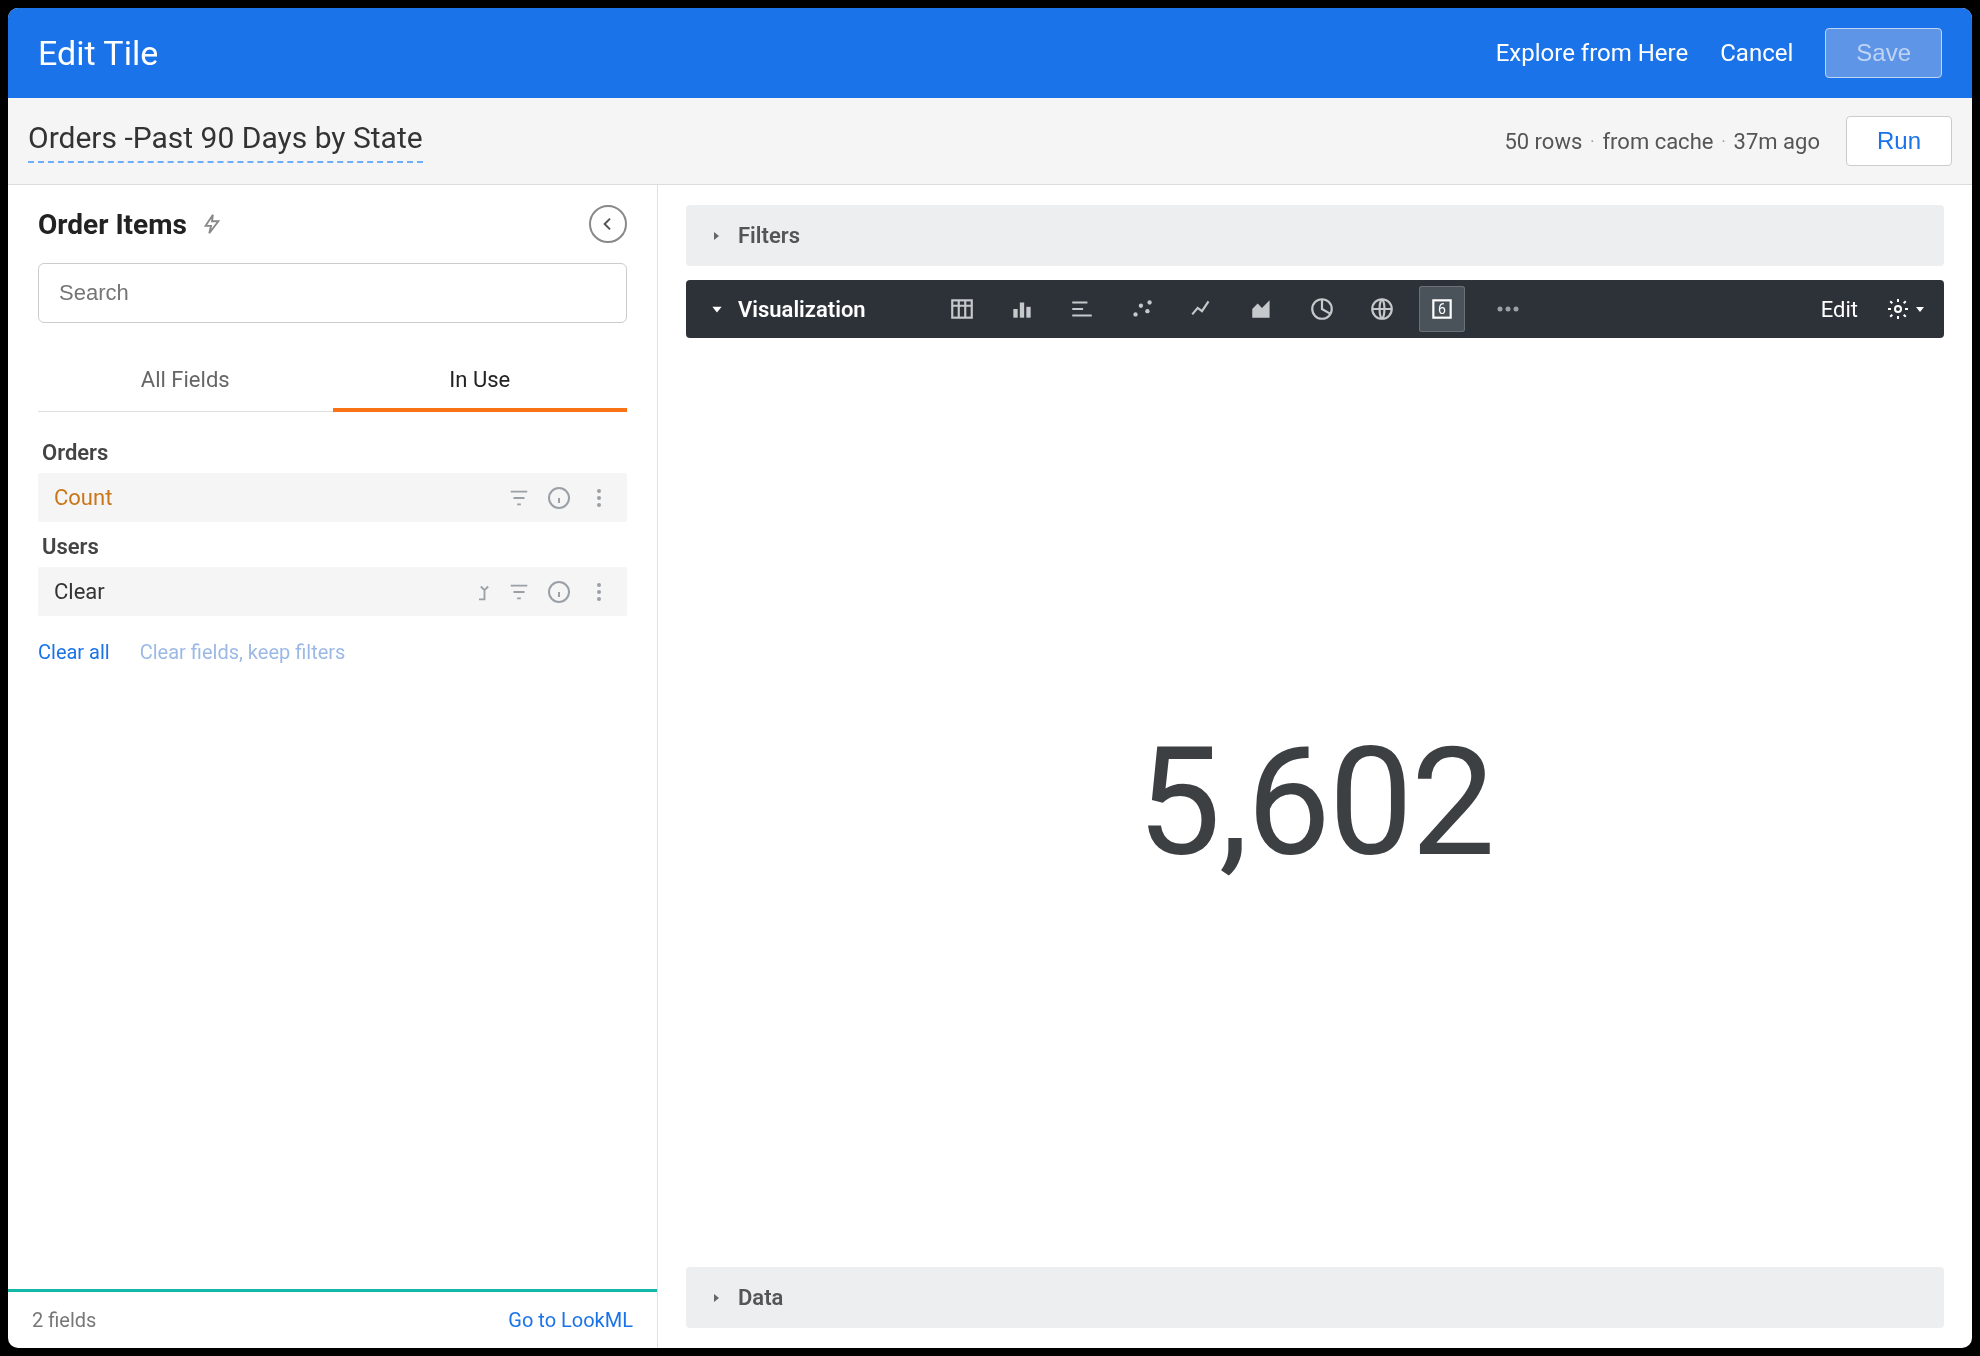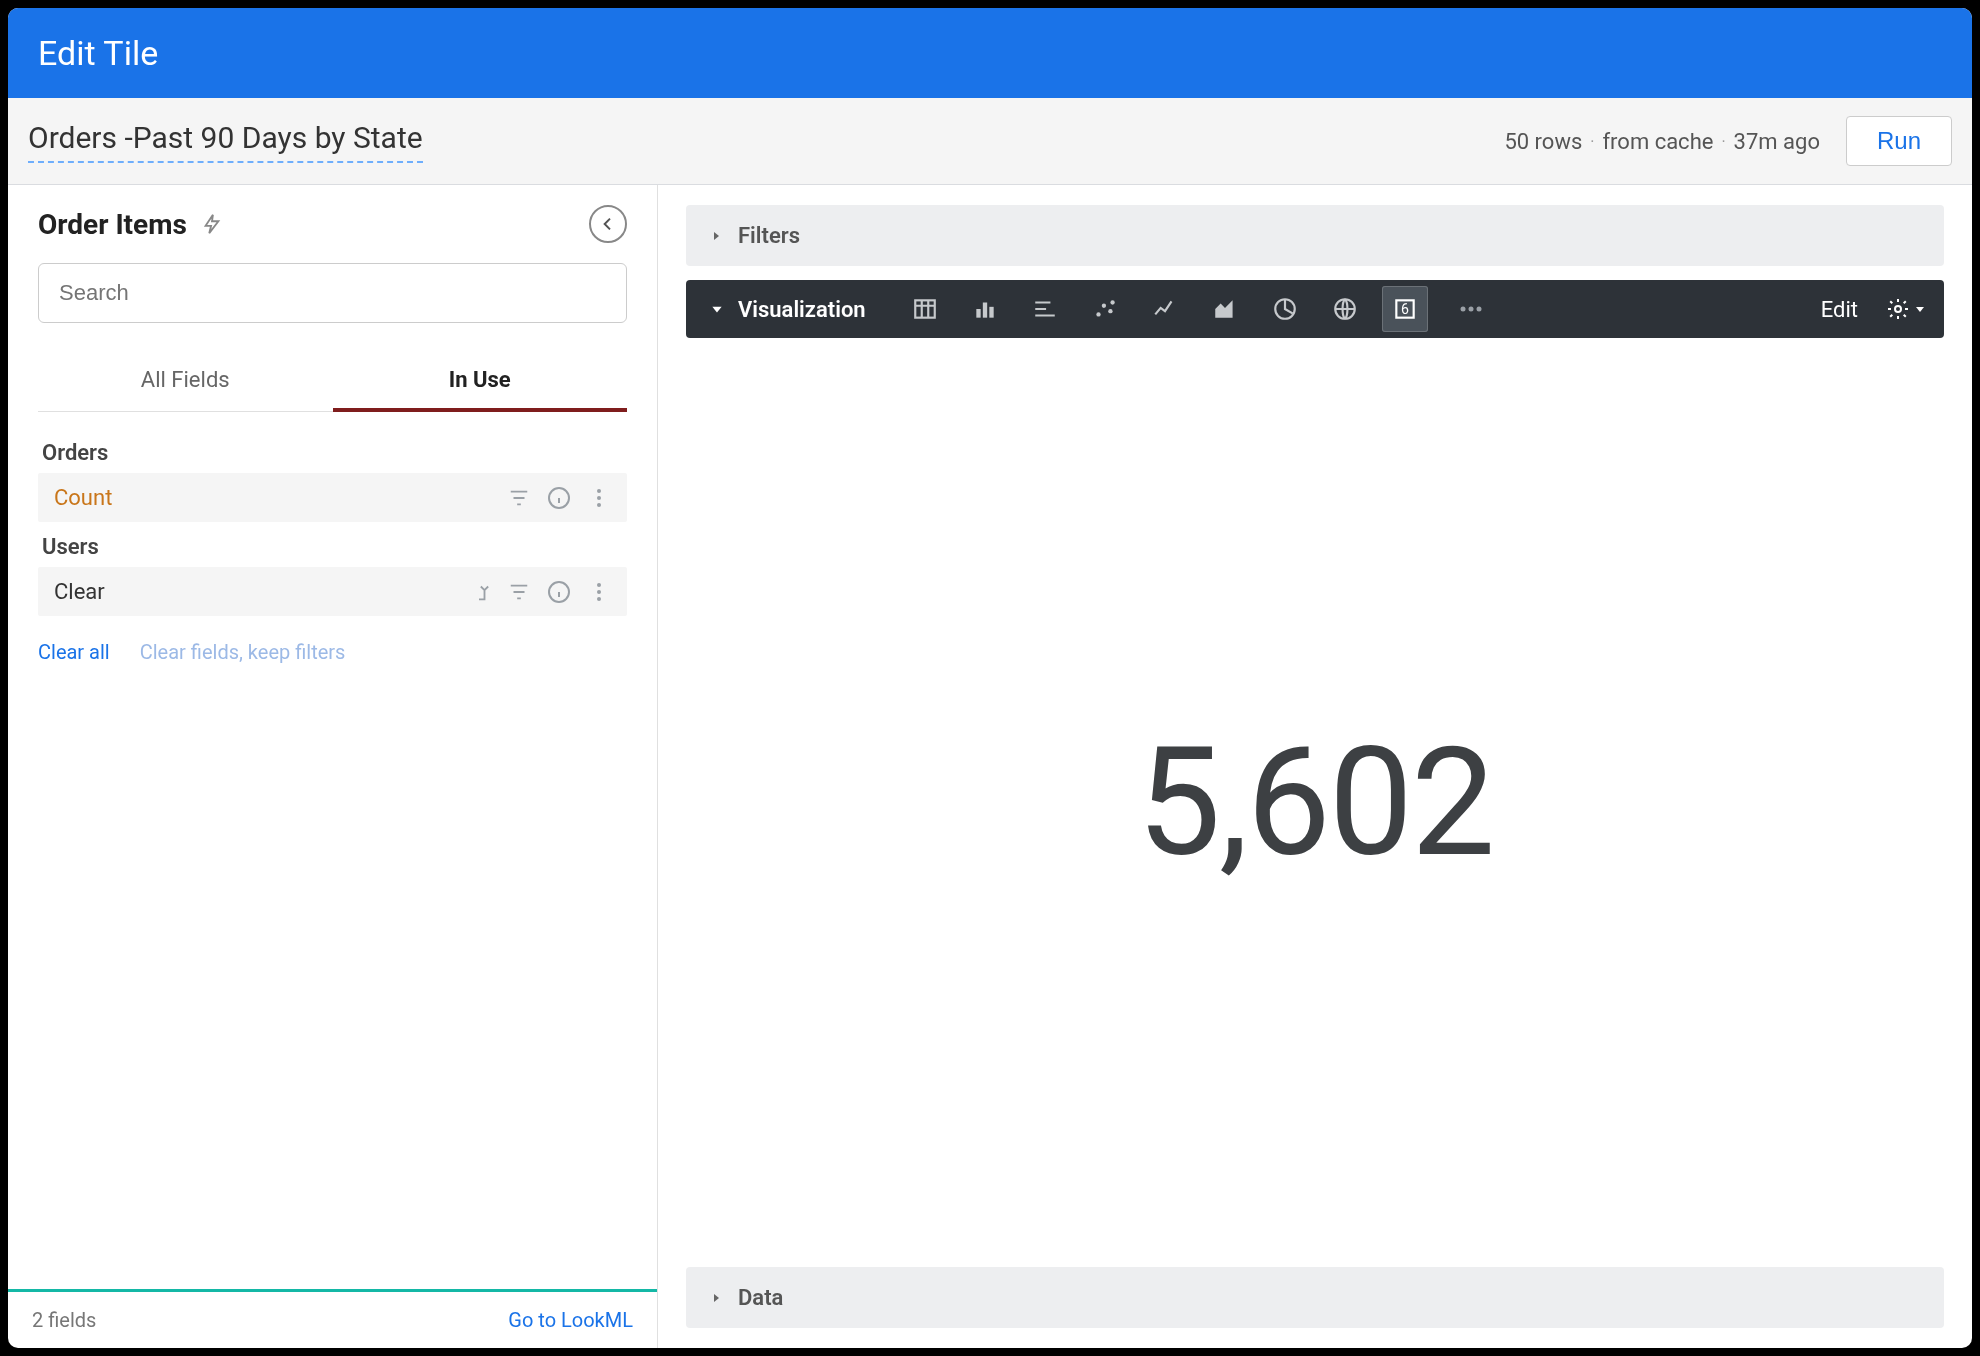--- a/index.html
+++ b/index.html
@@ -105,22 +105,22 @@
   font-size: 22px;
   color: #555;
   margin-bottom: 28px;
 }
 .tabs { display: flex; border-bottom: 1px solid #e0e0e0; margin-bottom: 28px; }
 .tab {
   flex: 1; text-align: center; padding: 16px 0;
   font-size: 22px; color: #666; cursor: pointer;
 }
 .tab.active {
-  color: #222; font-weight: 700;
-  border-bottom: 4px solid #7f1d1d; margin-bottom: -1px;
+  color: #222; font-weight: 400;
+  border-bottom: 4px solid #f97316; margin-bottom: -1px;
 }
 .group-label { font-size: 22px; color: #444; font-weight: 600; margin: 12px 0 8px 4px; }
 .field-row {
   display: flex; align-items: center;
   background: #f5f5f5; border-radius: 2px;
   padding: 12px 16px; margin-bottom: 6px;
 }
 .field-name { font-size: 22px; flex: 1; }
 .field-name.measure { color: #c9761a; }
 .field-name.dimension { color: #333; }
@@ -155,21 +155,21 @@
 }
 .viz-bar {
   background: #2d3238;
   color: #dfe1e3;
   border-radius: 4px;
   padding: 0 18px 0 24px;
   height: 58px;
   display: flex; align-items: center; gap: 14px;
 }
 .viz-bar .caret { color:#fff; }
-.viz-bar .label { font-size: 22px; font-weight:600; color:#fff; margin-right: 22px; }
+.viz-bar .label { font-size: 22px; font-weight:600; color:#fff; margin-right: 59px; }
 .vt {
   width: 46px; height: 46px;
   display:flex; align-items:center; justify-content:center;
   color:#c6c9cc; cursor:pointer; border-radius:3px;
 }
 .vt.active { background:#4a525a; color:#fff; box-shadow: inset 0 0 0 1px #6b7177; }
 .vt.more { color:#9aa0a6; margin-left:6px; }
 .viz-spacer { flex:1; }
 .edit-link { font-size: 22px; color:#fff; margin-right: 14px; cursor:pointer; }
 .gear { display:flex; align-items:center; gap:4px; color:#fff; cursor:pointer; }
@@ -181,20 +181,25 @@
 .big-number { font-size: 150px; color:#3d4043; font-weight:400; letter-spacing:-2px; }
 svg { display:block; }
 </style>
 </head>
 <body>
 
 <div class="window">
 
   <div class="top-bar">
     <div class="title">Edit Tile</div>
+    <div class="actions">
+      <span class="link">Explore from Here</span>
+      <span class="link">Cancel</span>
+      <button class="save-btn">Save</button>
+    </div>
   </div>
 
   <div class="title-bar">
     <span class="tile-title">Orders -Past 90 Days by State</span>
     <span class="title-spacer"></span>
     <span class="status-text">50 rows</span>
     <span class="dot">·</span>
     <span class="status-text">from cache</span>
     <span class="dot">·</span>
     <span class="status-text">37m ago</span>

